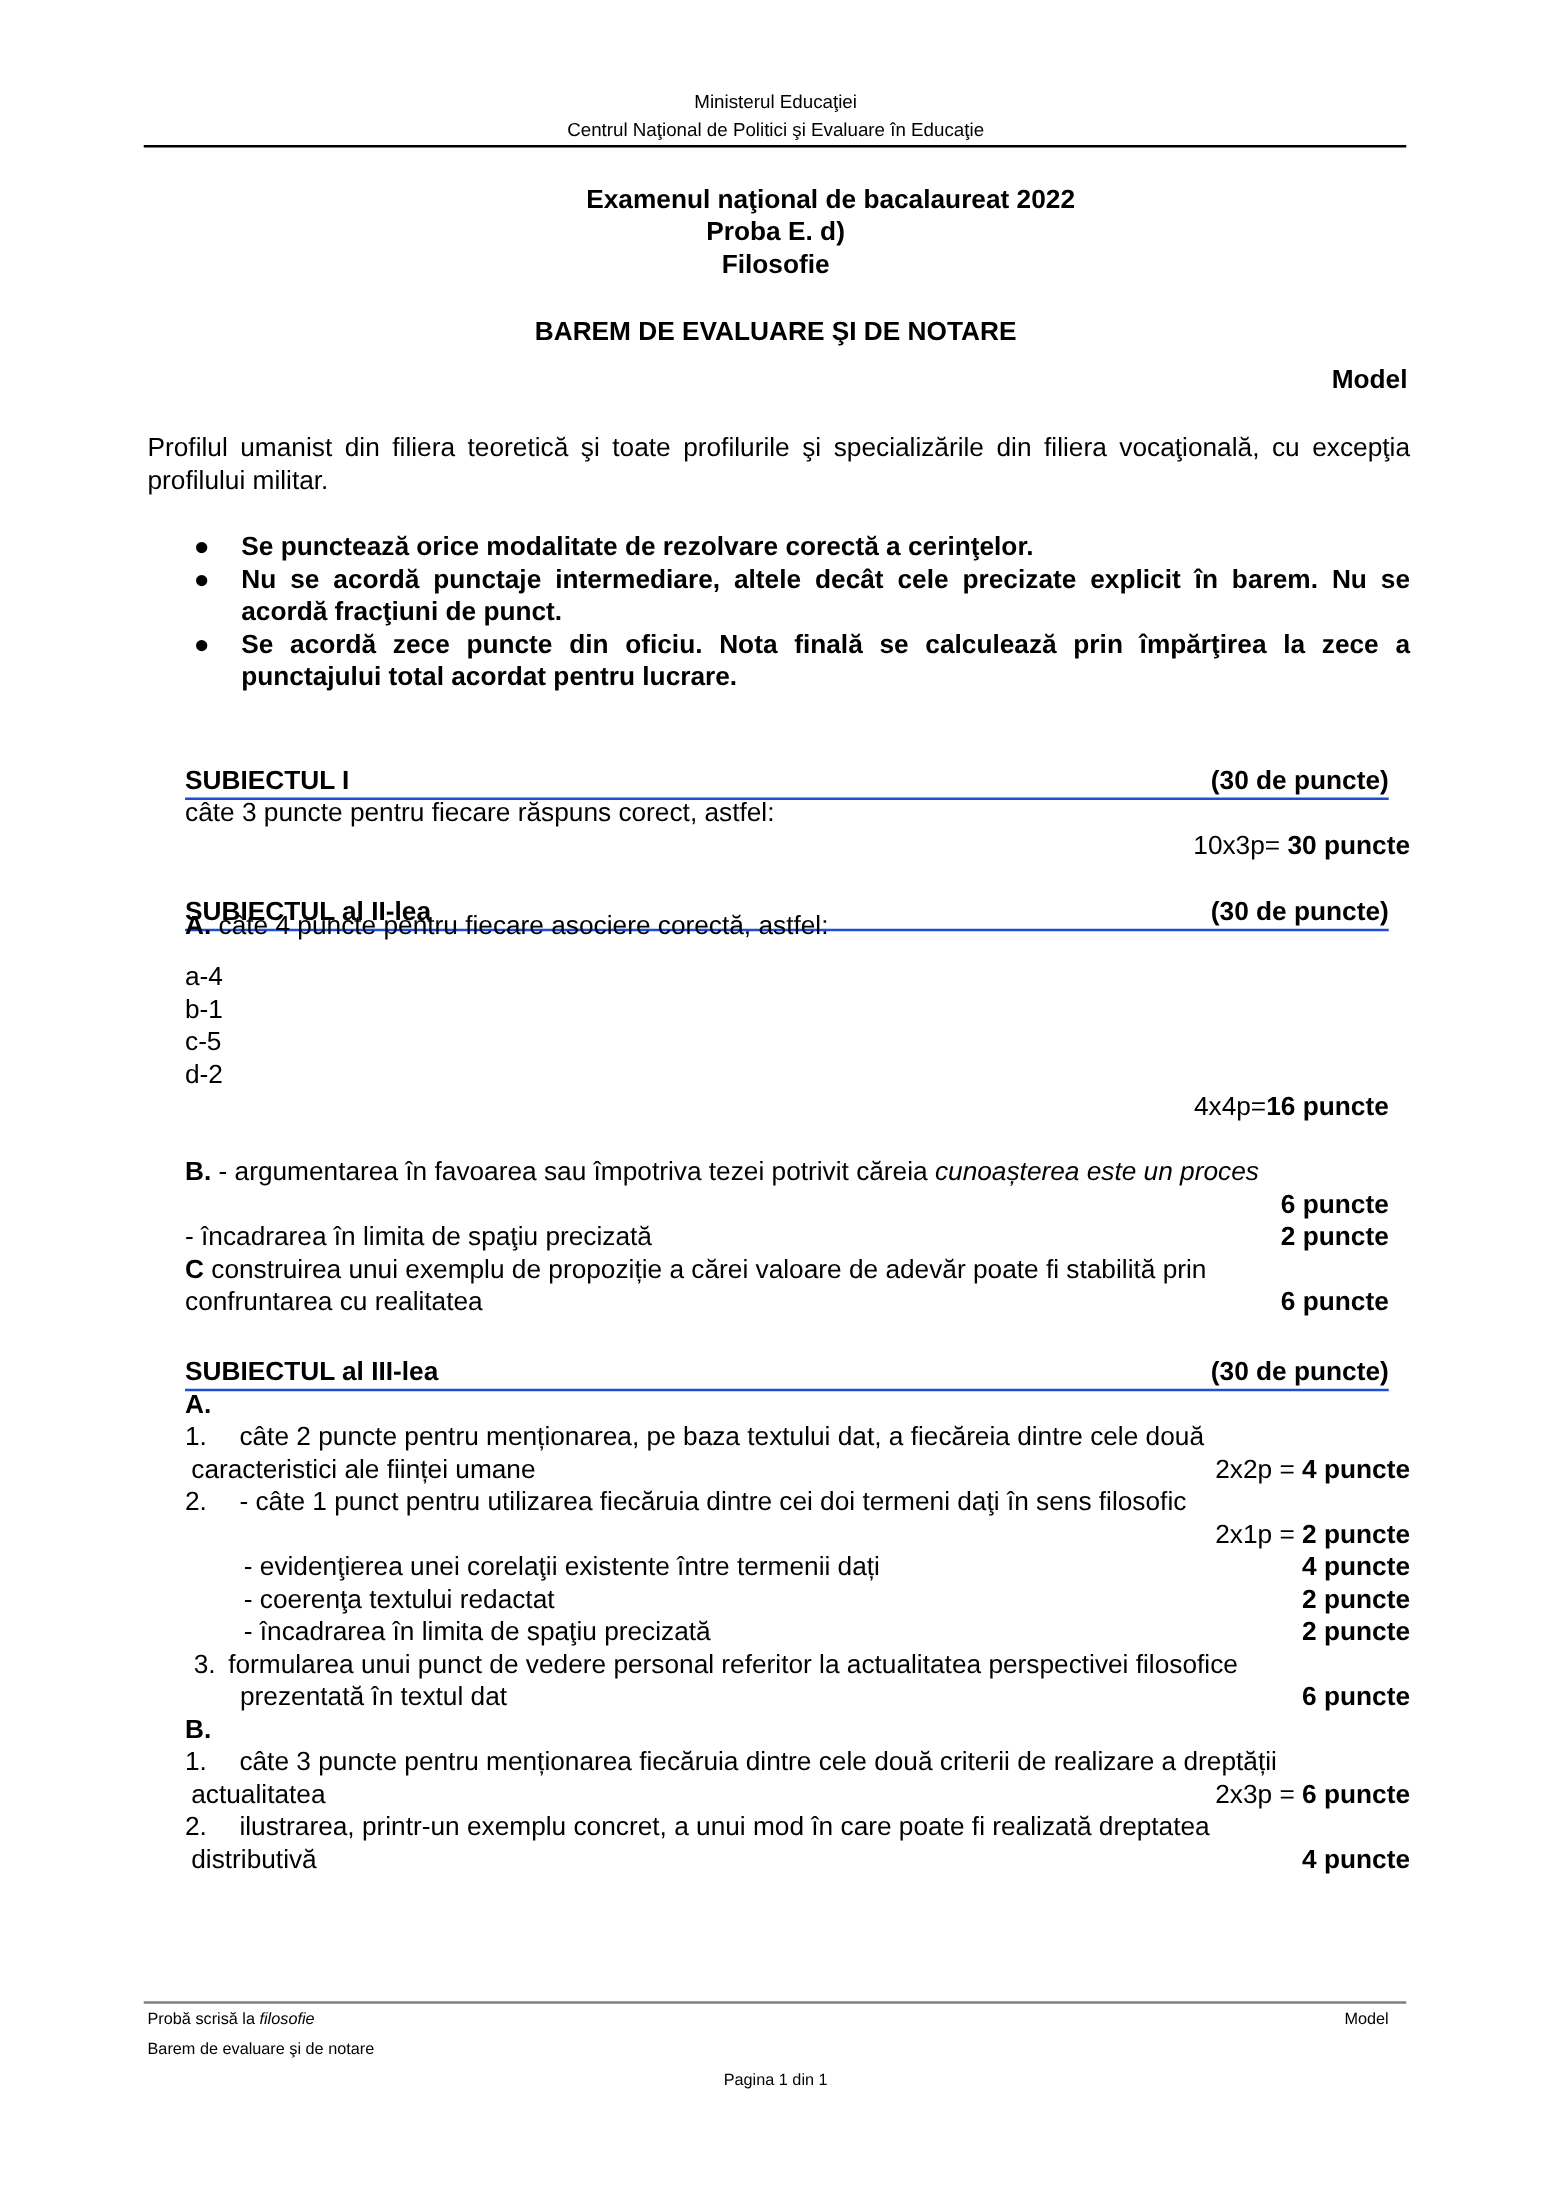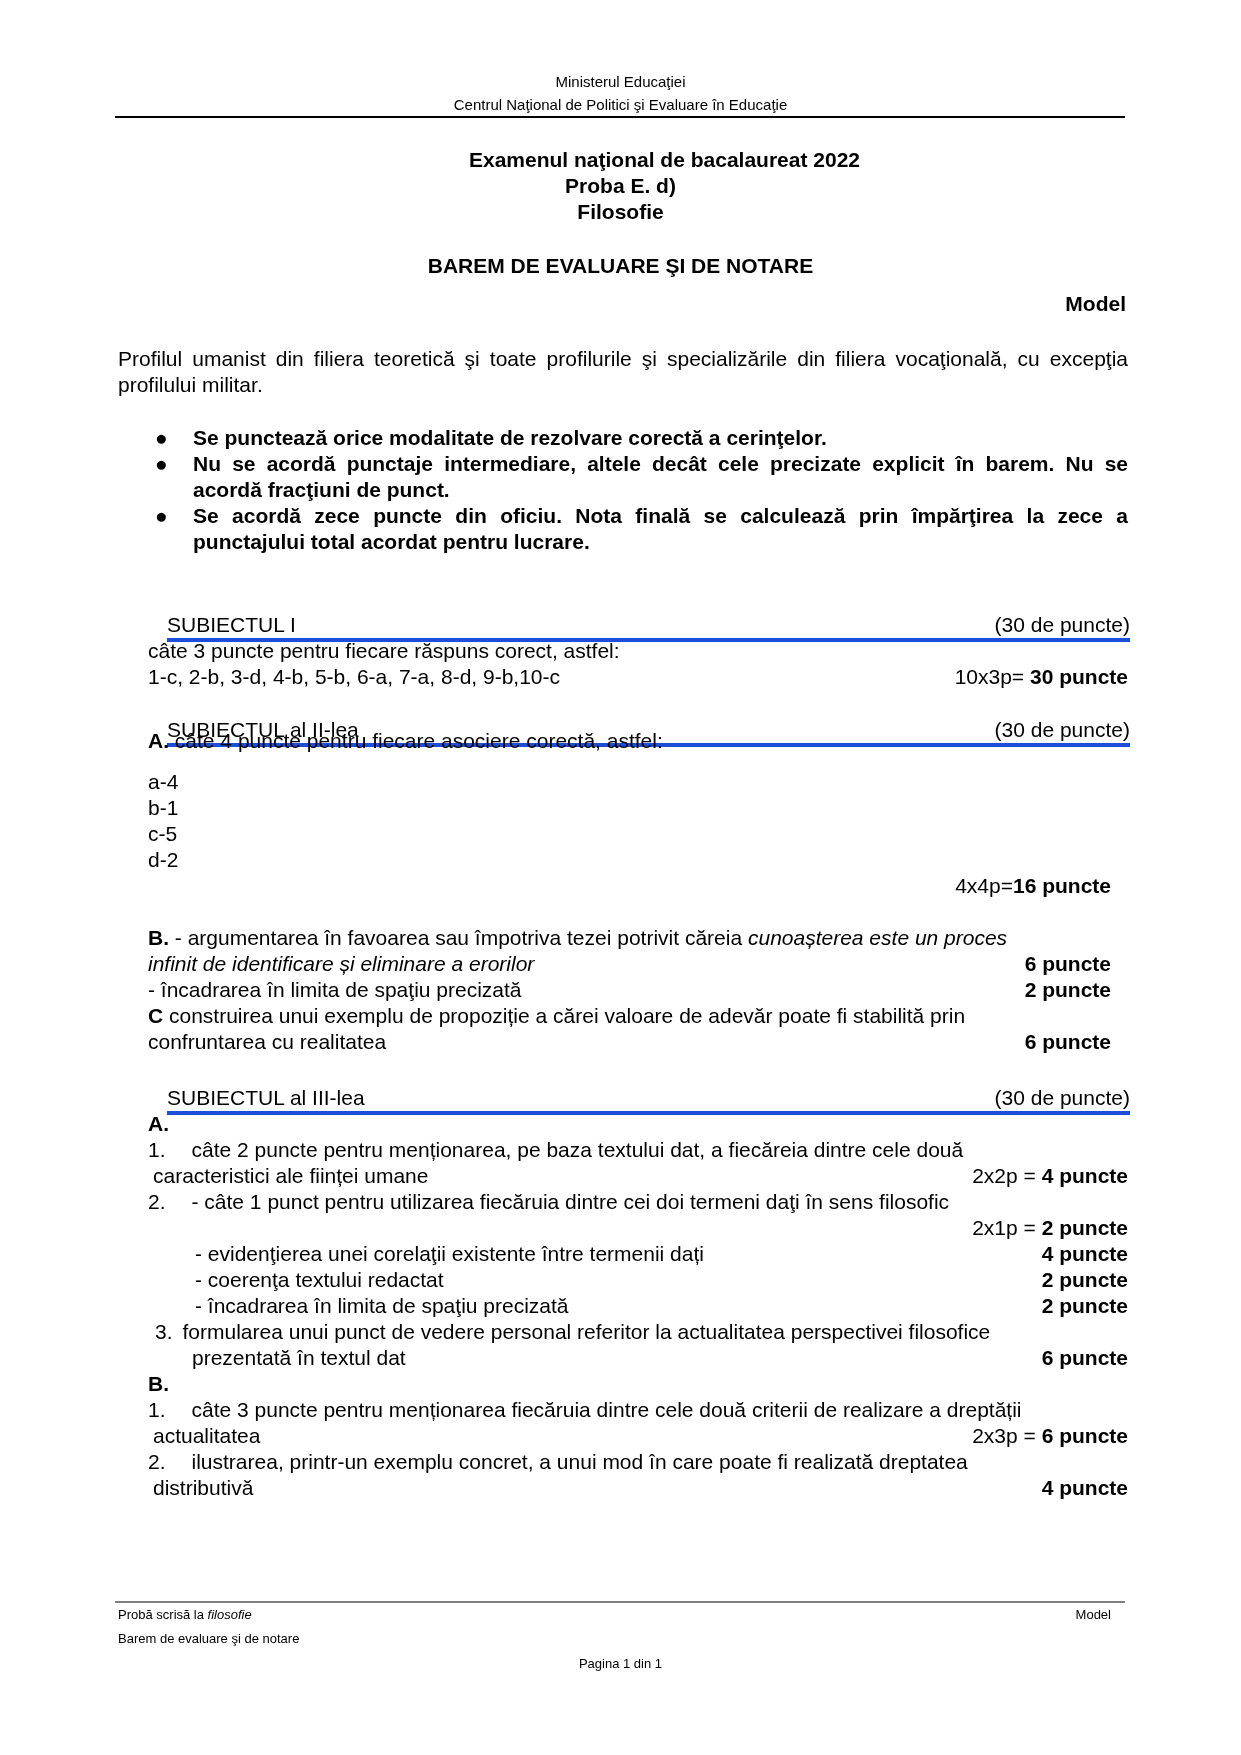--- a/index.html
+++ b/index.html
@@ -9,22 +9,22 @@
   .hdr { font-size: 15px; text-align: center; left: 0; width: 1241px; }
   .rule { position: absolute; height: 0; border-top: 2px solid #000; }
   .rule.grey { border-top: 2px solid #808080; }
   .title { font-size: 21px; font-weight: bold; text-align: center; left: 0; width: 1241px; }
   .body { font-size: 21px; line-height: 26px; }
   .just { text-align: justify; text-align-last: left; }
   .b { font-weight: bold; }
   .i { font-style: italic; }
   .row { position: absolute; left: 148px; width: 980px; font-size: 21px; line-height: 26px; }
   .row .r { position: absolute; right: 0; top: 0; white-space: nowrap; }
-  .subj { position: absolute; left: 148px; width: 963px; font-size: 21px; font-weight: normal;
-          line-height: 26px; border-bottom: 4px solid #1d4ed8; margin-left: 19px; }
+  .subj { position: absolute; left: 148px; width: 963px; font-size: 21px; font-weight: bold;
+          line-height: 26px; border-bottom: 2px solid #1d4ed8; }
   .subj .pts { position: absolute; right: 0; top: 0; }
   .bullet-list { position: absolute; left: 155px; width: 973px; font-size: 21px; font-weight: bold; line-height: 26px; }
   .bullet-item { position: relative; padding-left: 38px; margin-bottom: 0; text-align: justify; text-align-last: left; }
   .bullet-dot { position: absolute; left: 0; top: 0; width: 20px; }
   .foot { font-size: 13px; }
 </style>
 </head>
 <body>
 
 <div class="abs hdr" style="top:73px;">Ministerul Educaţiei</div>
@@ -55,21 +55,20 @@
 </div>
 
 <div class="subj" style="top:612px;">
   <span>SUBIECTUL I</span>
   <span class="pts">(30 de puncte)</span>
 </div>
 <div class="row" style="top:638px;">
   <span>câte 3 puncte pentru fiecare răspuns corect, astfel:</span>
 </div>
 <div class="row" style="top:664px;">
-  <span>1-c, 2-b, 3-d, 4-b, 5-b, 6-a, 7-a, 8-d, 9-b,10-c</span>
   <span class="r"><span>10x3p= </span><span class="b">30 puncte</span></span>
 </div>
 
 <div class="subj" style="top:717px;">
   <span>SUBIECTUL al II-lea</span>
   <span class="pts">(30 de puncte)</span>
 </div>
 <div class="row" style="top:728px;">
   <span class="b">A.</span><span> câte 4 puncte pentru fiecare asociere corectă, astfel:</span>
 </div>
@@ -78,21 +77,20 @@
 <div class="row" style="top:821px;">c-5</div>
 <div class="row" style="top:847px;">d-2</div>
 <div class="row" style="top:873px; width:963px;">
   <span class="r"><span>4x4p=</span><span class="b">16 puncte</span></span>
 </div>
 
 <div class="row just" style="top:925px; width:963px;">
   <span class="b">B.</span><span> - argumentarea în favoarea sau împotriva tezei potrivit căreia </span><span class="i">cunoașterea este un proces</span>
 </div>
 <div class="row" style="top:951px; width:963px;">
-  <span class="i">infinit de identificare și eliminare a erorilor</span>
   <span class="r b">6 puncte</span>
 </div>
 <div class="row" style="top:977px; width:963px;">
   <span>- încadrarea în limita de spaţiu precizată</span>
   <span class="r b">2 puncte</span>
 </div>
 <div class="row just" style="top:1003px;">
   <span class="b">C</span><span> construirea unui exemplu de propoziție a cărei valoare de adevăr poate fi stabilită prin</span>
 </div>
 <div class="row" style="top:1029px; width:963px;">

